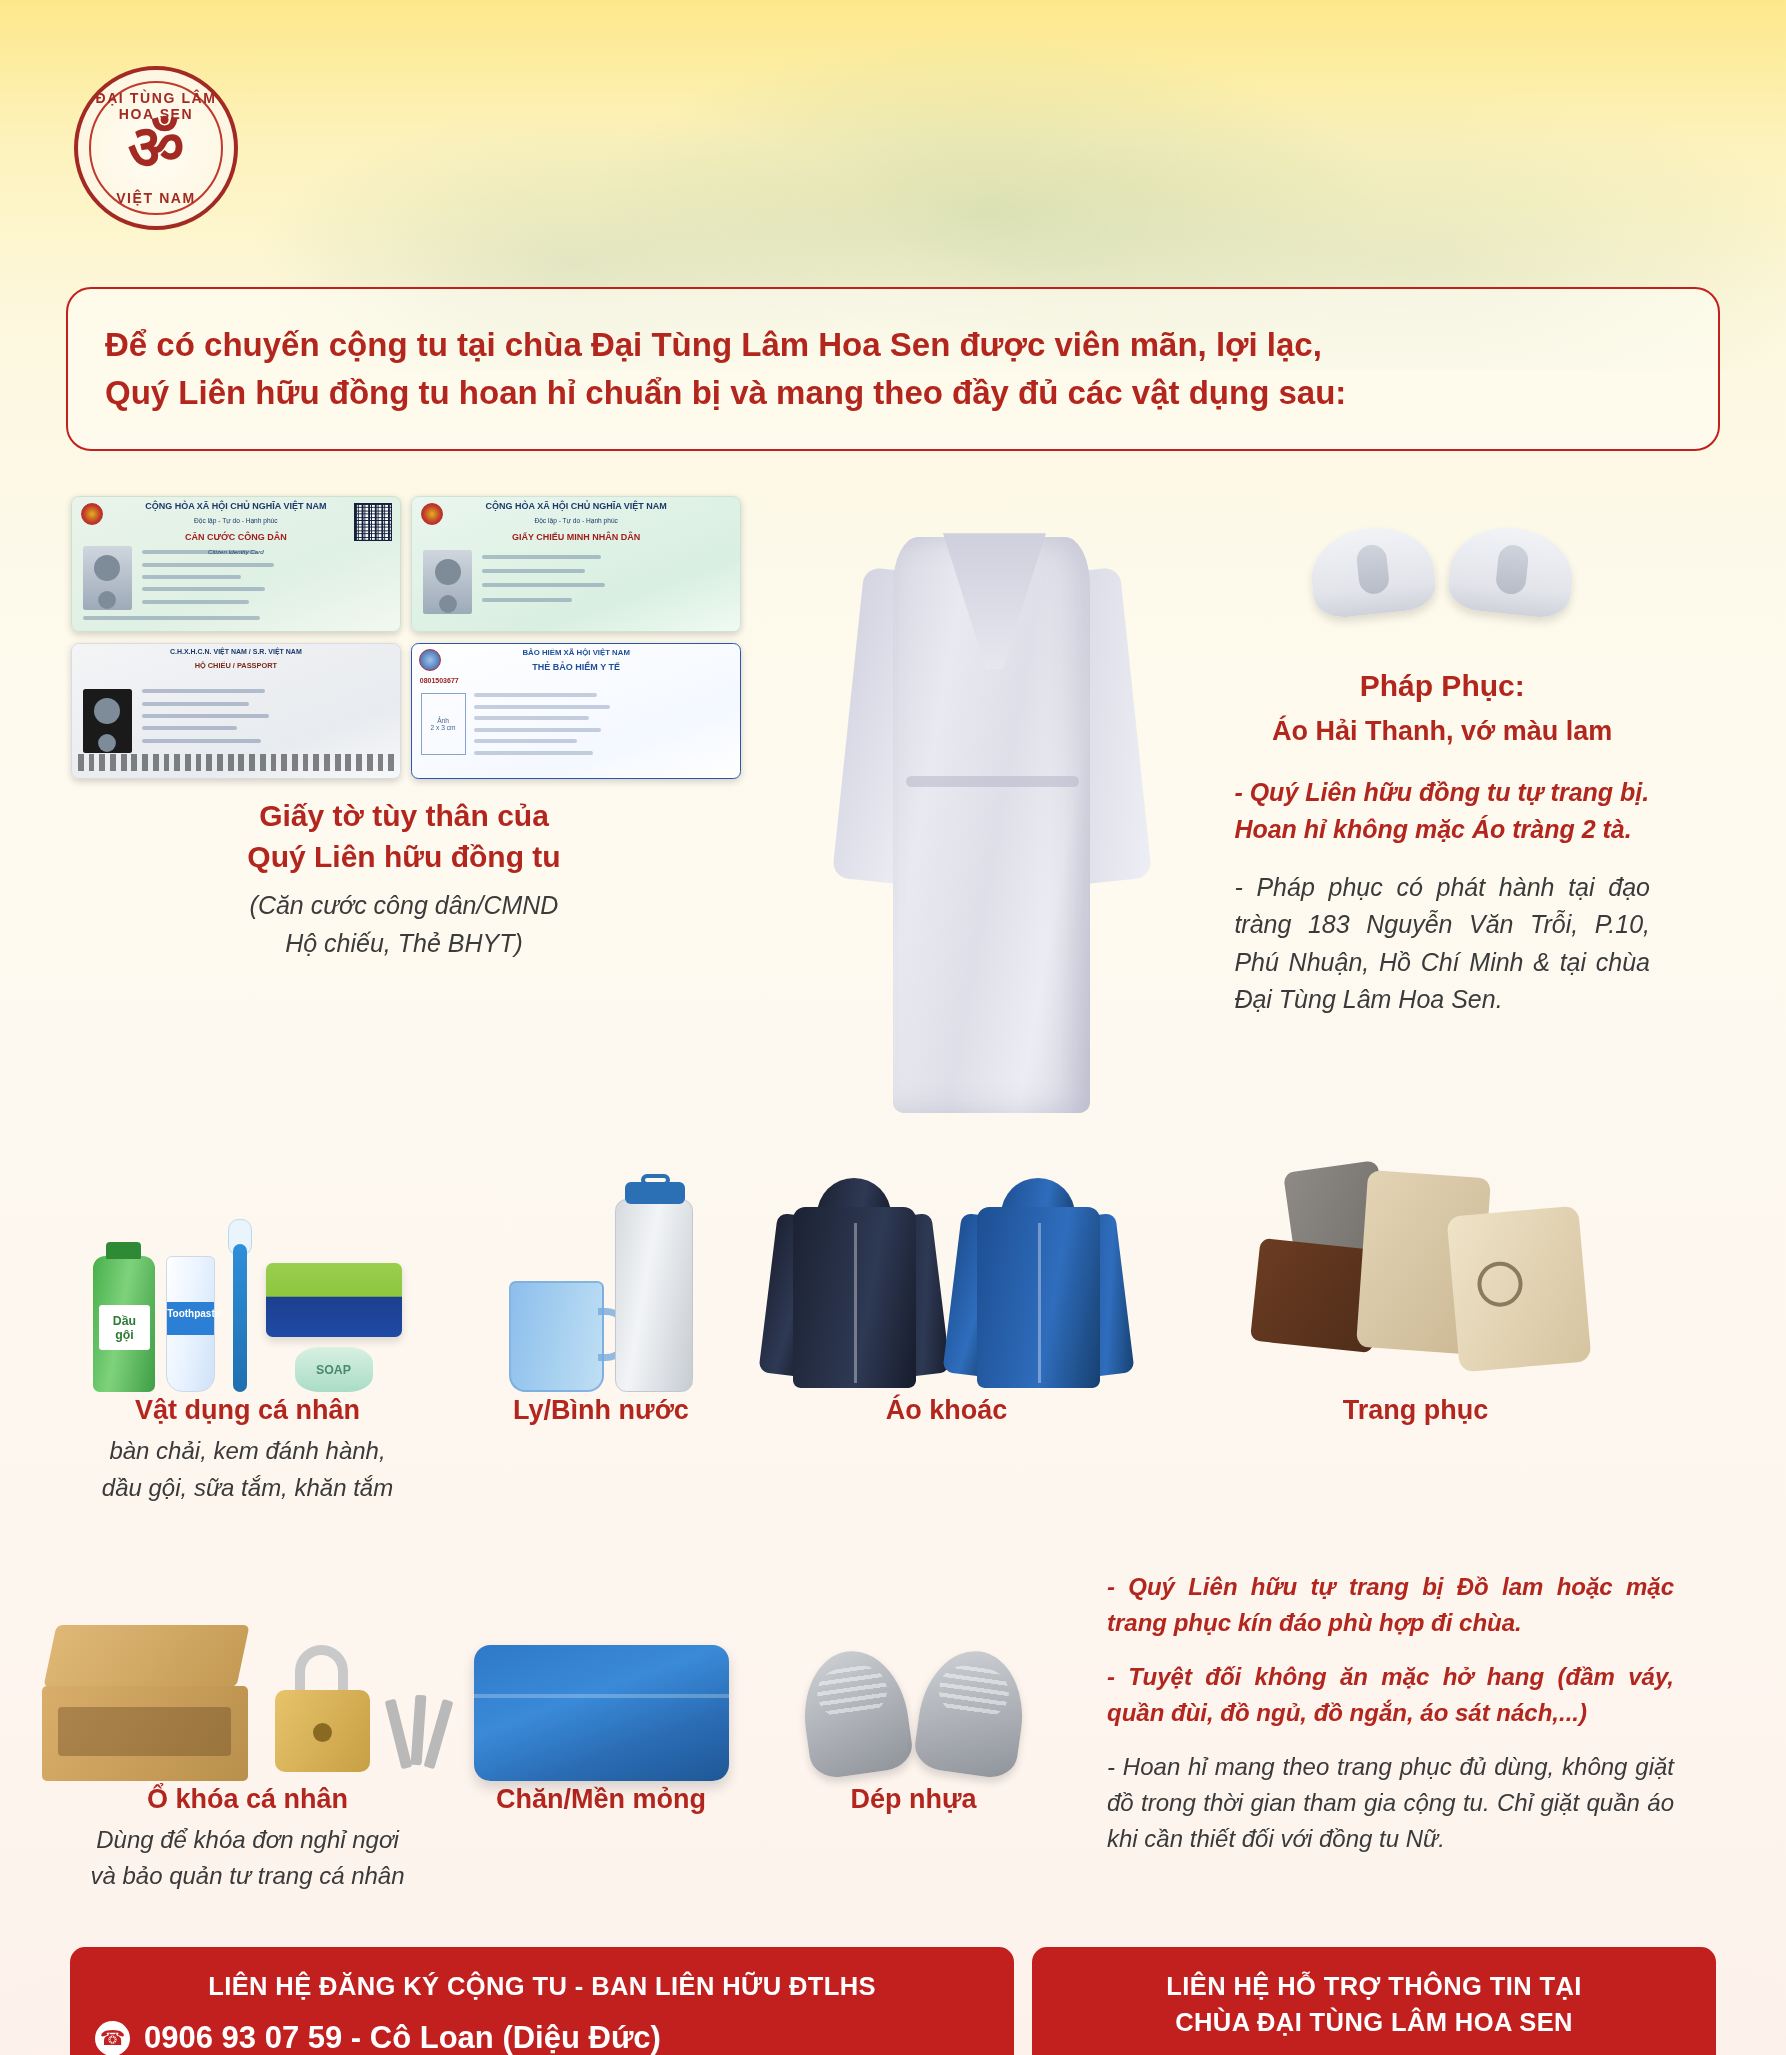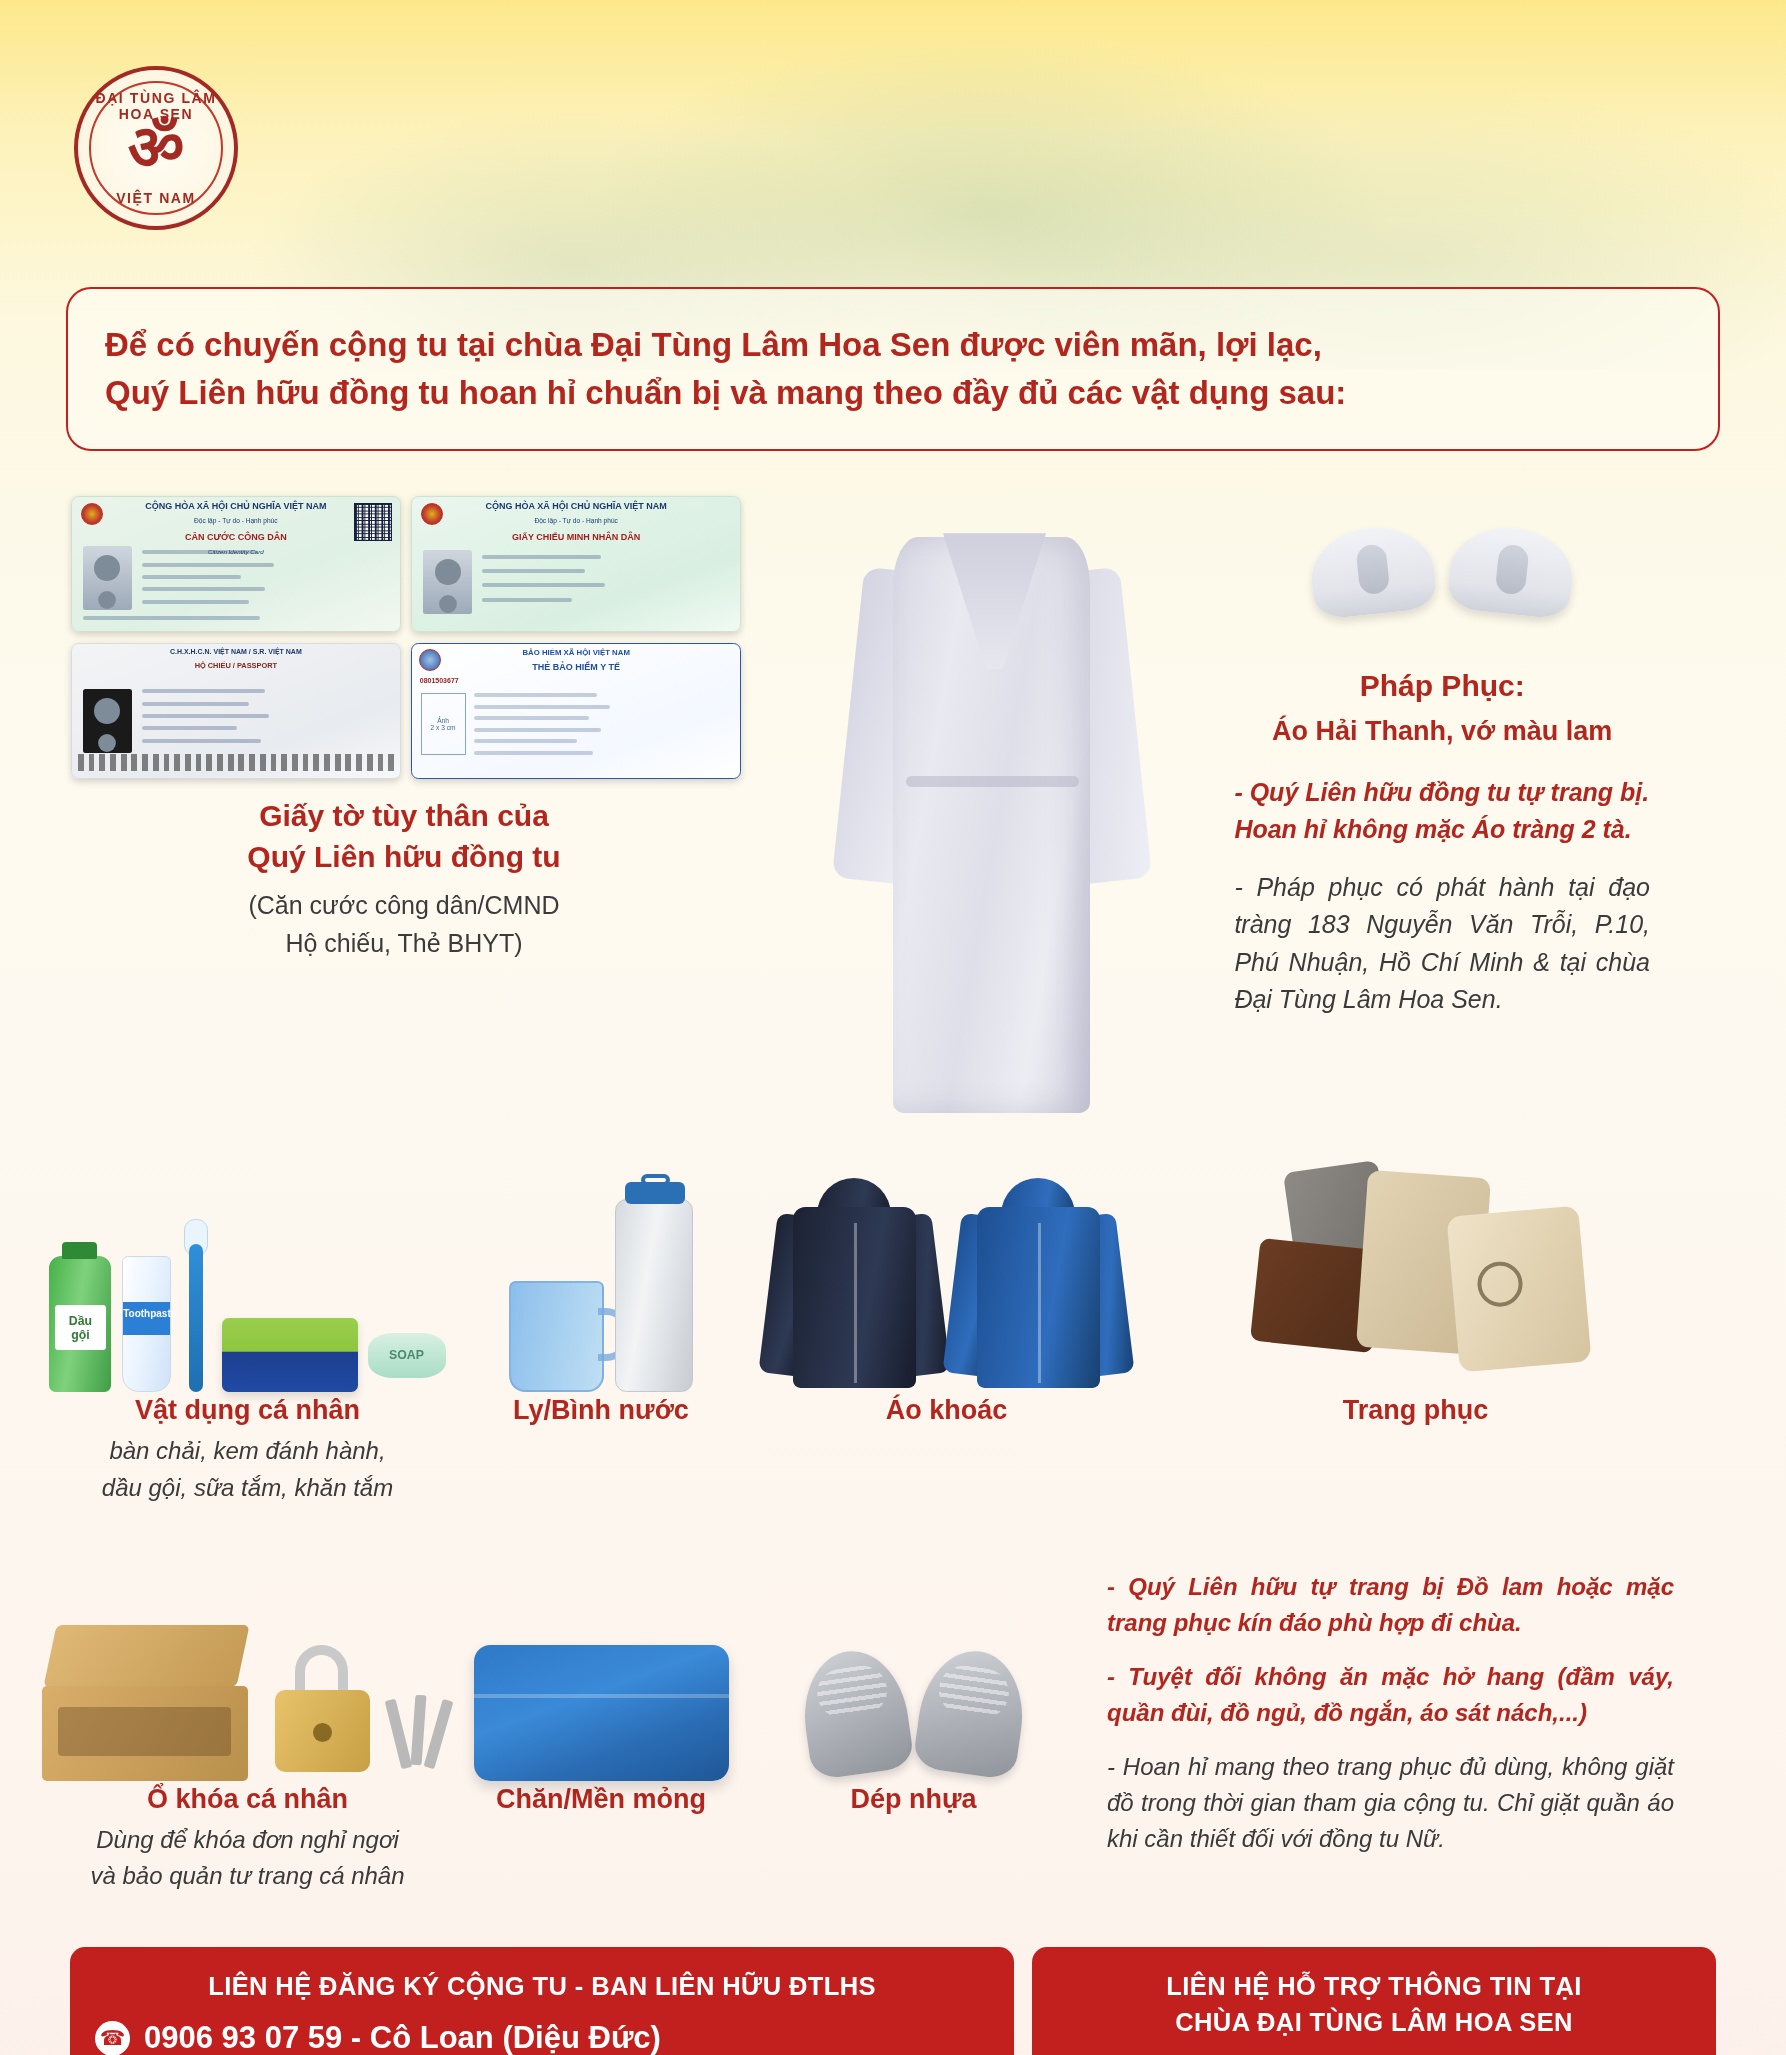--- a/index.html
+++ b/index.html
@@ -165,21 +165,21 @@
     background: repeating-linear-gradient(90deg,#222 0 5.8px, transparent 5.8px 10.7px);
     opacity:.55;
   }
   .docs-caption {
     text-align:center; margin-top: 17.3px;
   }
   .docs-caption .l1 {
     color:#b3261e; font-weight:bold; font-size:30px; line-height:1.35;
   }
   .docs-caption .l2 {
-    color:#3b3b3b; font-size:25px; line-height:1.4; margin-top:10.7px;
+    color:#3b3b3b; font-size:25px; font-style: italic; line-height:1.4; margin-top:10.7px;
   }
 
   .col-robe { width: 452px; display:flex; align-items:flex-start; justify-content:center; padding-top:4.1px; }
   .robe {
     position: relative; width: 288px; height: 625px;
   }
   .robe .body {
     position:absolute; left:45px; top:49px; width:197px; height:576px;
     background: linear-gradient(100deg,#d8d8e4 0%, #e9e9f1 26%, #dfdfe9 52%, #ececf3 76%, #d5d5e2 100%);
     border-radius: 25px 25px 10.7px 10.7px / 49px 49px 10.7px 10.7px;
@@ -497,21 +497,21 @@
 gội</div>
           </div>
           <div class="tube">
             <div class="band"></div>
             <div class="txt">Toothpaste</div>
           </div>
           <div class="brush">
             <div class="head"></div>
             <div class="handle"></div>
           </div>
-          <div style="display:flex;flex-direction:row;align-items:center;gap:10px">
+          <div style="display:flex;flex-direction:column;align-items:center;gap:10px">
             <div class="towel"></div>
             <div class="soap">SOAP</div>
           </div>
         </div>
         <div class="cap-h">Vật dụng cá nhân</div>
         <div class="cap-s">bàn chải, kem đánh hành,</div>
         <div class="cap-s" style="margin-top:1.6px">dầu gội, sữa tắm, khăn tắm</div>
       </div>
 
       <div class="cell" style="width:296px">

